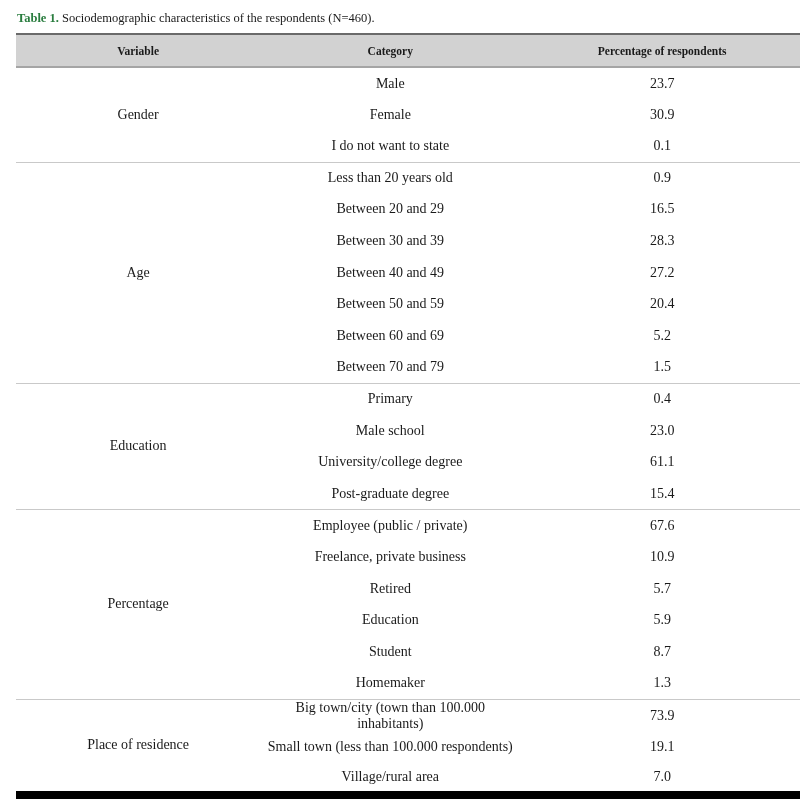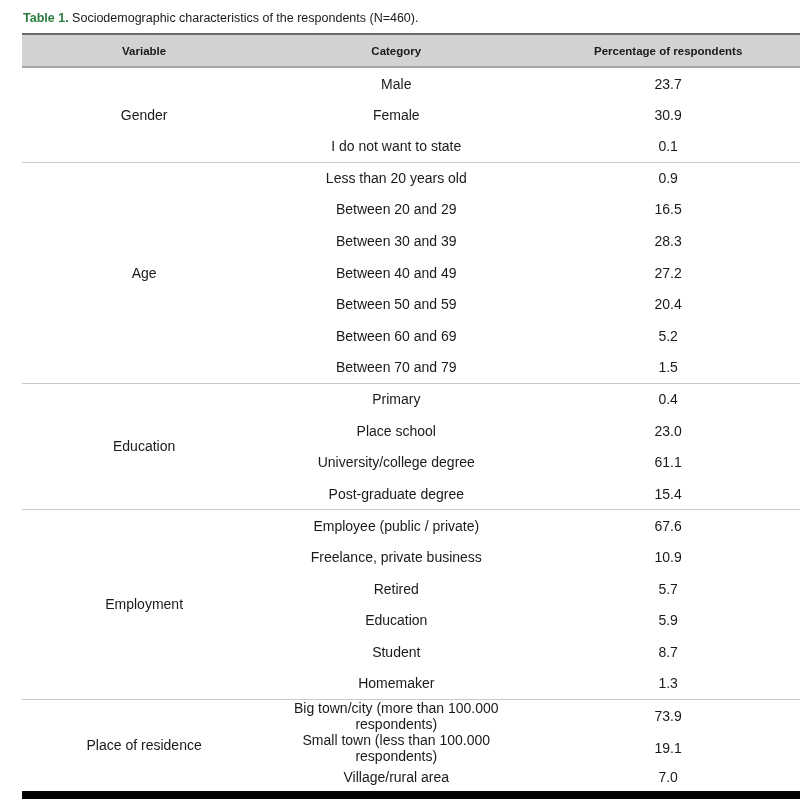--- a/index.html
+++ b/index.html
@@ -11,21 +11,21 @@
     --text:#1a1a1a;
   }
   *{box-sizing:border-box;}
   html,body{margin:0;padding:0;}
   body{
     width:800px;height:802px;
     background:#ffffff;
     font-family:"Liberation Sans","DejaVu Sans",sans-serif;
     color:var(--text);
   }
-  .page{padding:8px 6px 0 22px;}
+  .page{padding:8px 6px 0 16px;font-family:Liberation Serif, serif;}
   .caption{
     font-size:12.5px;
     line-height:1.3;
     margin:2px 0 7px 1px;
     color:var(--text);
   }
   .caption .caption-label{
     color:var(--accent-green);
     font-weight:bold;
   }
@@ -124,33 +124,33 @@
         <tr>
           <td>Between 70 and 79</td>
           <td>1.5</td>
         </tr>
         <tr class="section-start">
           <td rowspan="4">Education</td>
           <td>Primary</td>
           <td>0.4</td>
         </tr>
         <tr>
-          <td>Place school</td>
+          <td>Male school</td>
           <td>23.0</td>
         </tr>
         <tr>
           <td>University/college degree</td>
           <td>61.1</td>
         </tr>
         <tr>
           <td>Post-graduate degree</td>
           <td>15.4</td>
         </tr>
         <tr class="section-start">
-          <td rowspan="6">Employment</td>
+          <td rowspan="6">Percentage</td>
           <td>Employee (public / private)</td>
           <td>67.6</td>
         </tr>
         <tr>
           <td>Freelance, private business</td>
           <td>10.9</td>
         </tr>
         <tr>
           <td>Retired</td>
           <td>5.7</td>
@@ -162,21 +162,21 @@
         <tr>
           <td>Student</td>
           <td>8.7</td>
         </tr>
         <tr>
           <td>Homemaker</td>
           <td>1.3</td>
         </tr>
         <tr class="section-start">
           <td rowspan="3">Place of residence</td>
-          <td>Big town/city (more than 100.000 respondents)</td>
+          <td>Big town/city (town than 100.000 inhabitants)</td>
           <td>73.9</td>
         </tr>
         <tr>
           <td>Small town (less than 100.000 respondents)</td>
           <td>19.1</td>
         </tr>
         <tr>
           <td>Village/rural area</td>
           <td>7.0</td>
         </tr>

